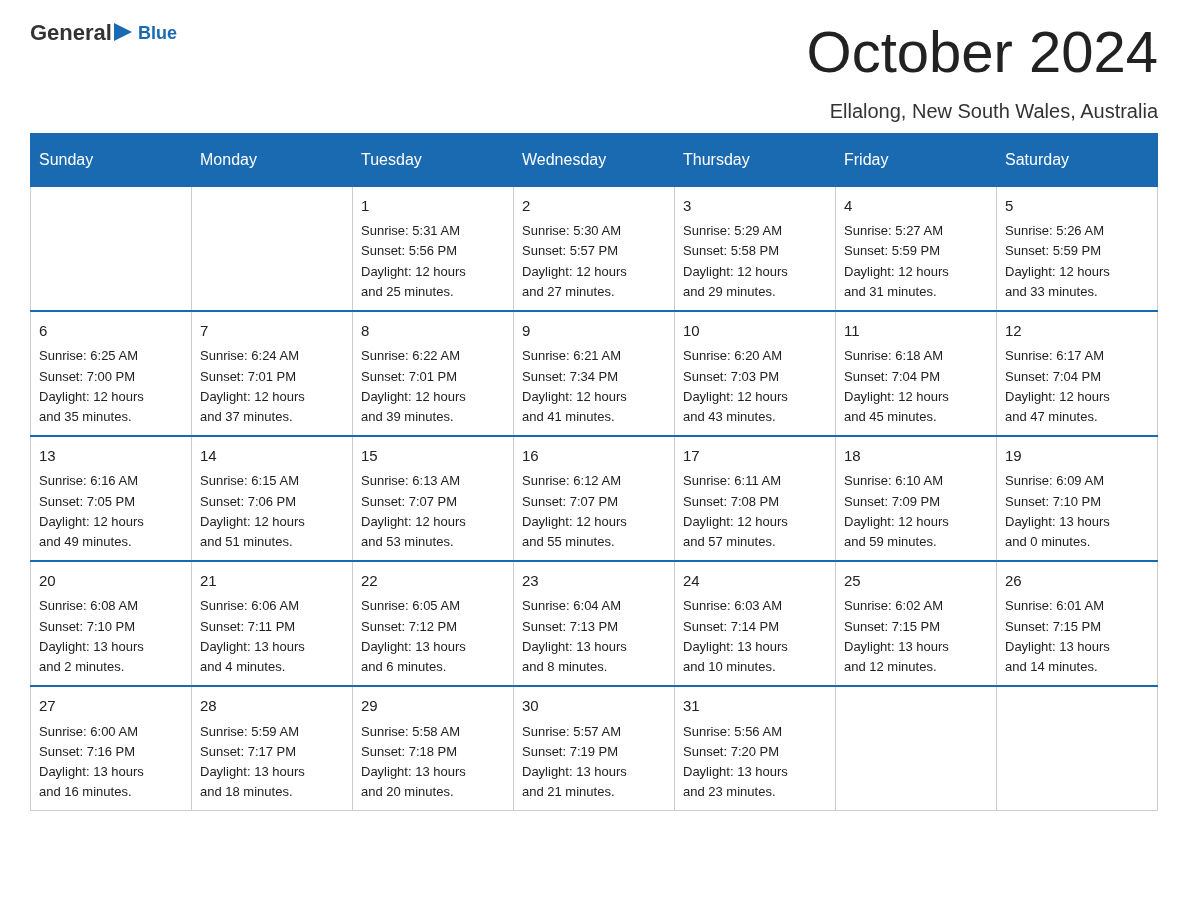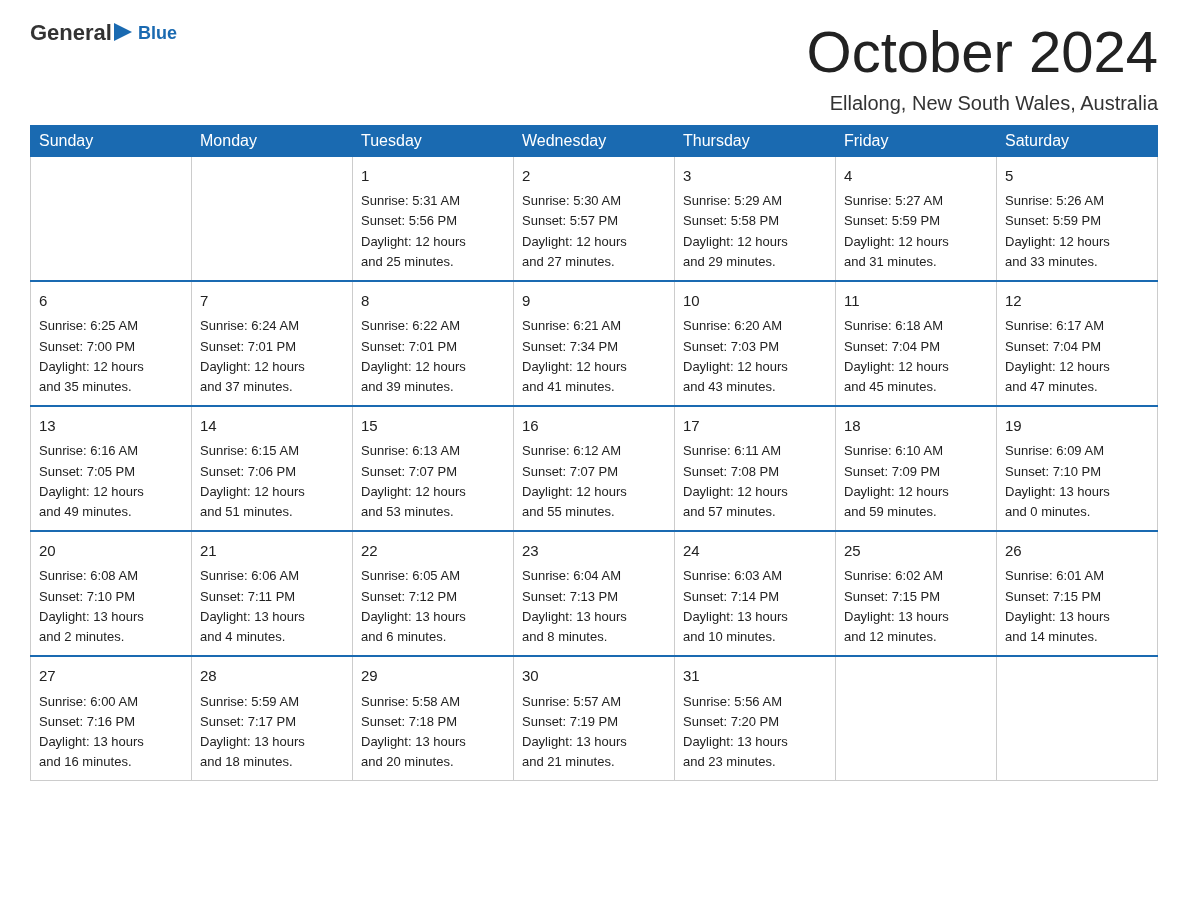--- a/index.html
+++ b/index.html
@@ -34,31 +34,31 @@
     }
     .month-title {
       font-size: 58px;
       font-weight: normal;
       color: #222;
       line-height: 1.1;
     }
     .location-title {
       font-size: 20px;
       color: #333;
-      margin-top: 8px;
+      margin-top: 16px;
     }
     .calendar {
       width: 100%;
       border-collapse: collapse;
       border: 1px solid #aaa;
     }
     .calendar th {
       background-color: #1a6ab1;
       color: #fff;
-      padding: 6px 8px;
+      padding: 17px 8px;
       font-size: 16px;
       font-weight: normal;
       text-align: left;
       border: 1px solid #1a6ab1;
     }
     .calendar td {
       vertical-align: top;
       padding: 8px 8px;
       border: 1px solid #ccc;
       width: 14.28%;

